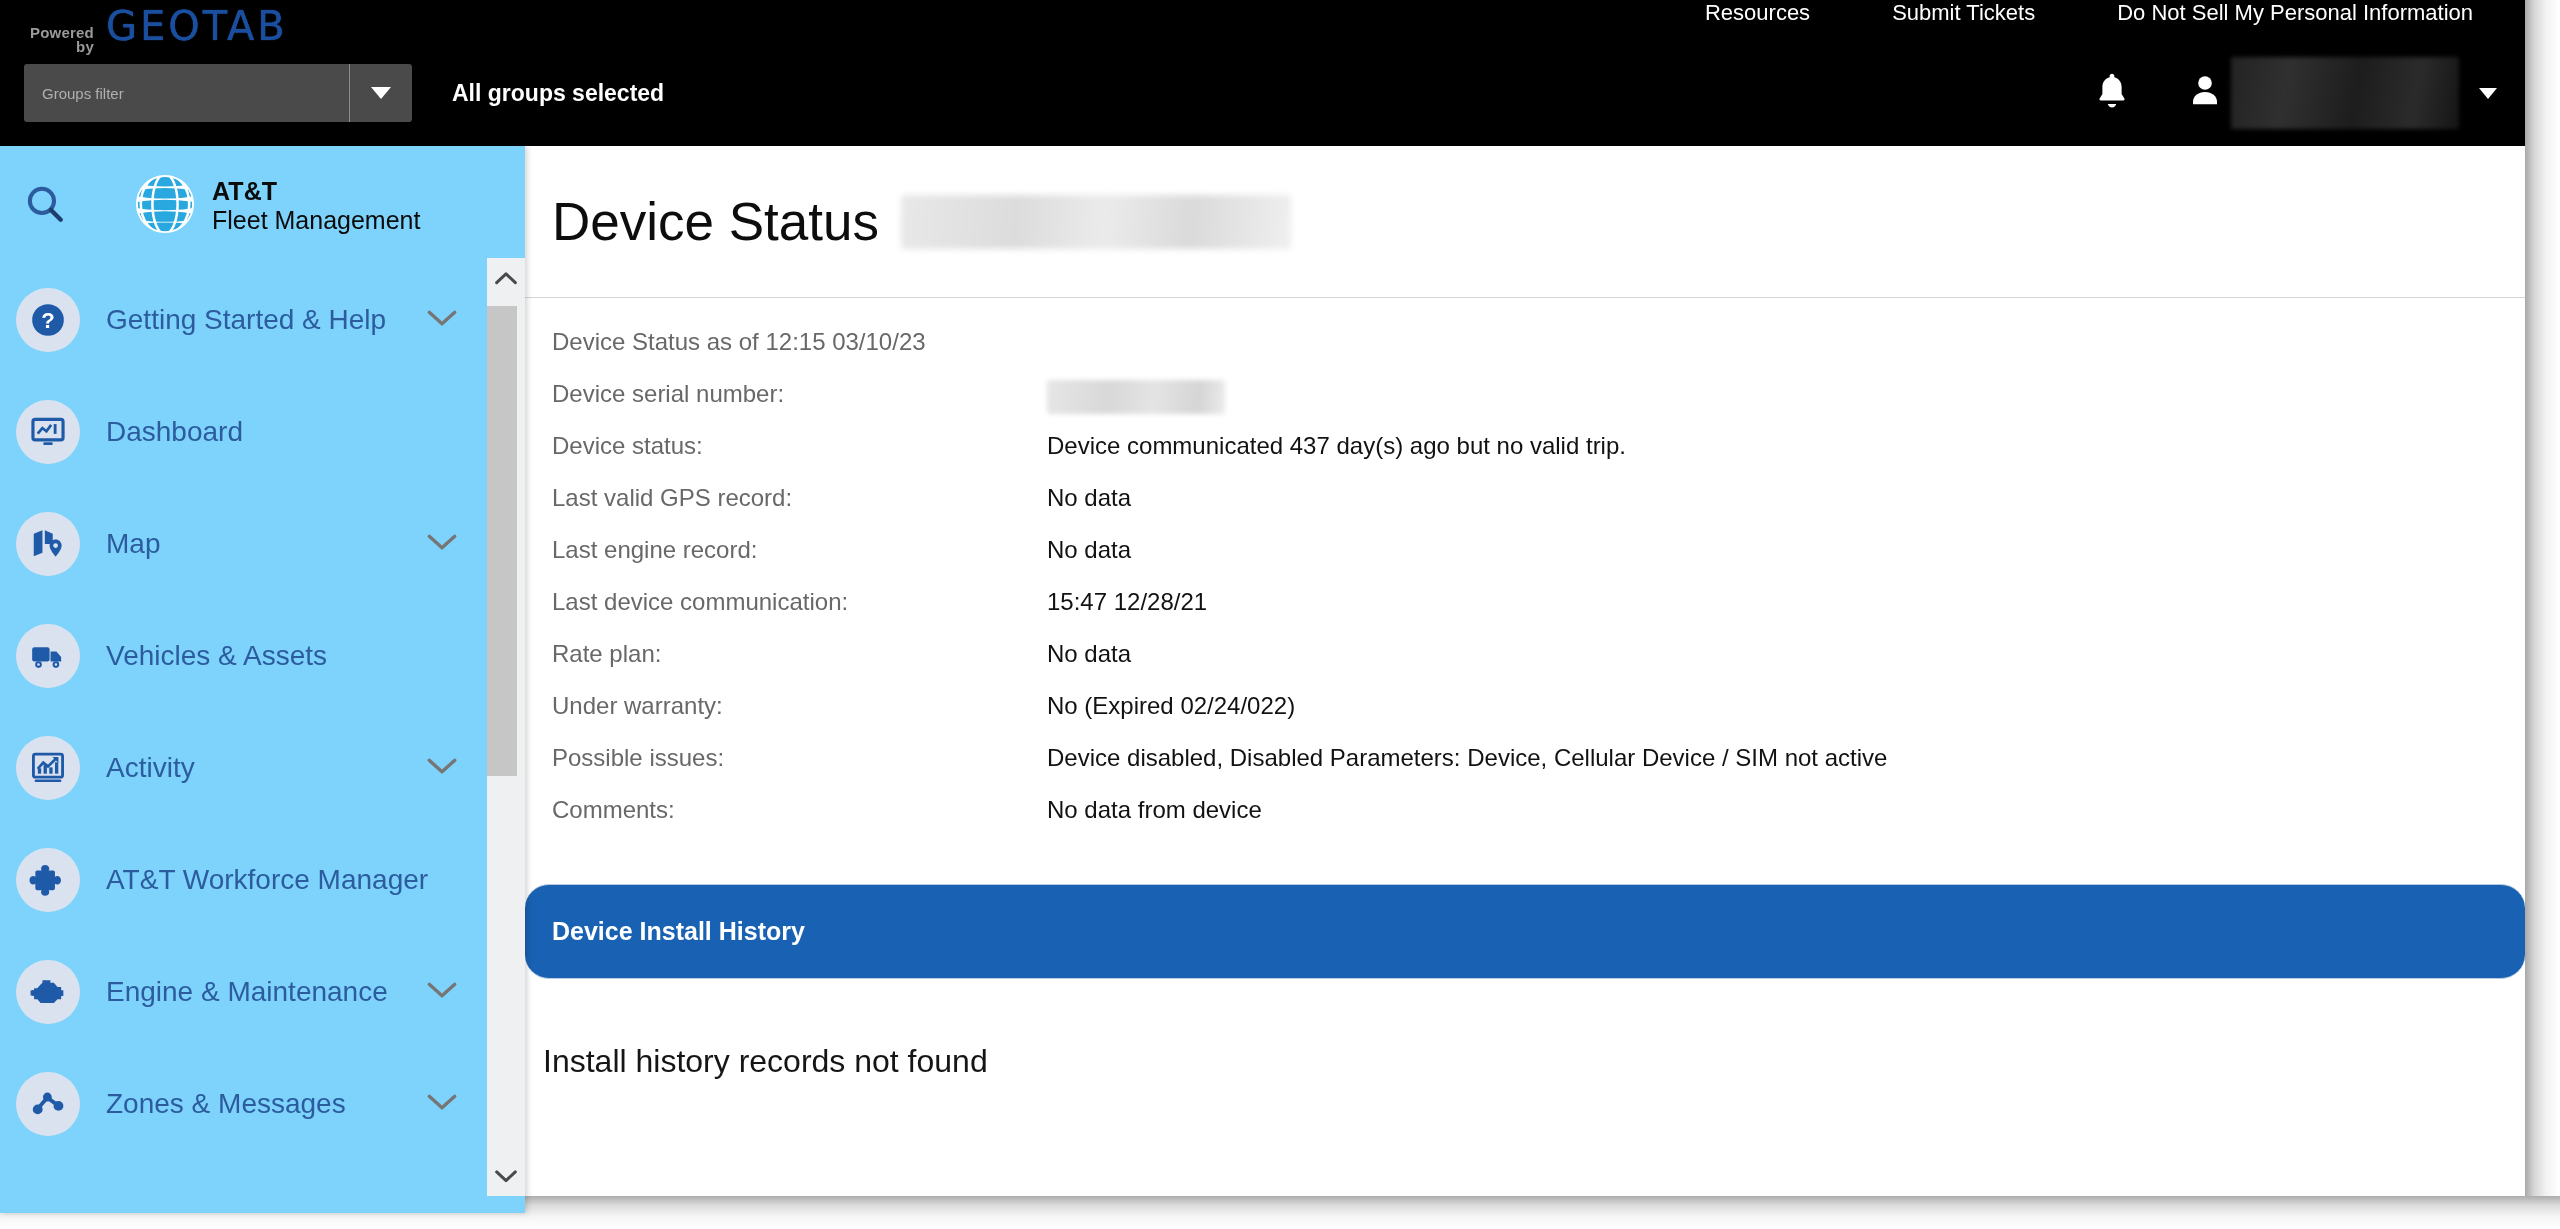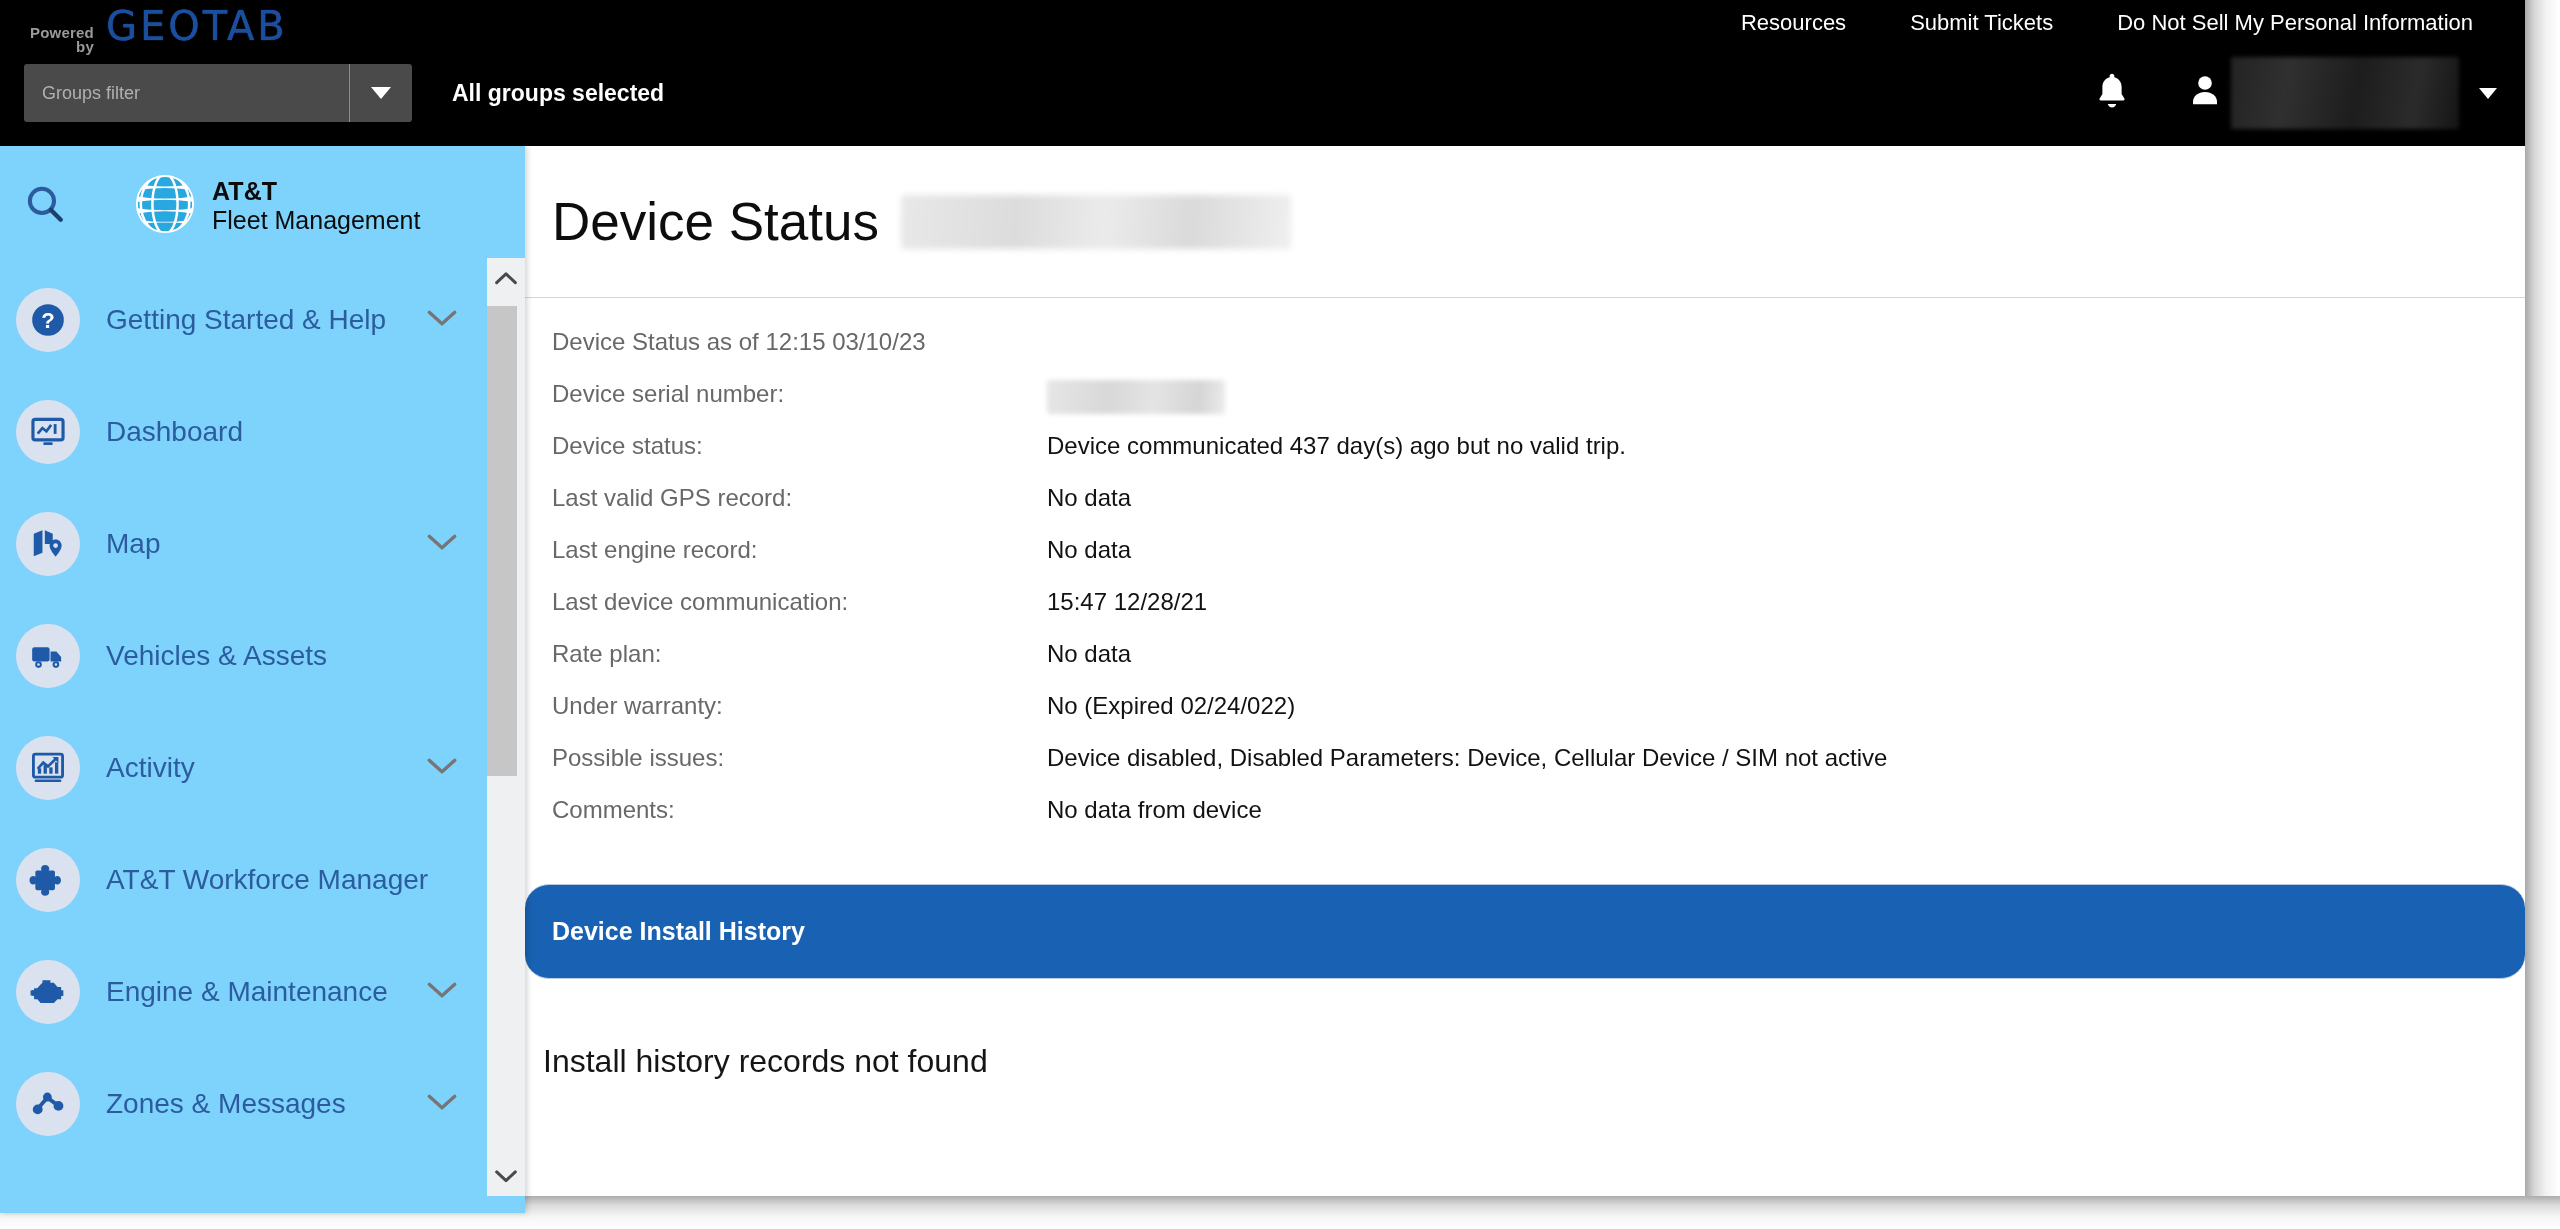--- a/index.html
+++ b/index.html
@@ -60,22 +60,21 @@
     text-shadow: 0 0 1px #2c63bb;
   }
 
   
   .header-links {
     position: absolute;
     right: 20px;
     top: 0;
     height: 46px;
     display: flex;
-    align-items: center;
-    gap: 0px;
+    gap: 18px;
   }
   .header-link {
     color: #ffffff;
     font-size: 22px;
     padding: 0 32px;
     text-decoration: none;
     white-space: nowrap;
     cursor: pointer;
   }
 
@@ -98,21 +97,21 @@
     display: flex;
     align-items: stretch;
     overflow: hidden;
   }
   .groups-filter-input {
     flex: 1;
     background: transparent;
     border: none;
     outline: none;
     color: #cfcfcf;
-    font-size: 18px;
+    font-size: 15px;
     padding: 0 18px;
     font-family: "Liberation Sans", sans-serif;
   }
   .groups-filter-input::placeholder { color: #b0b0b0; }
   .groups-filter-arrow {
     width: 62px;
     border-left: 1px solid #8c8c8c;
     display: flex;
     align-items: center;
     justify-content: center;

